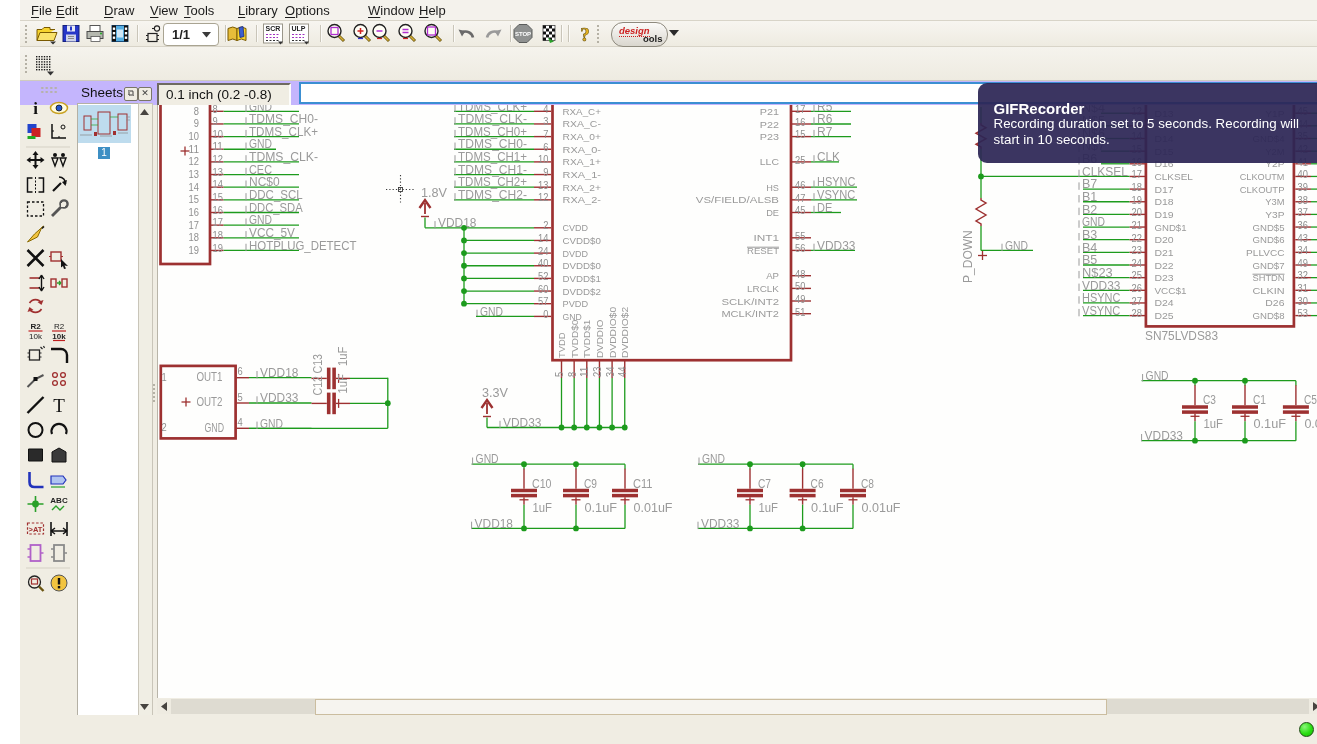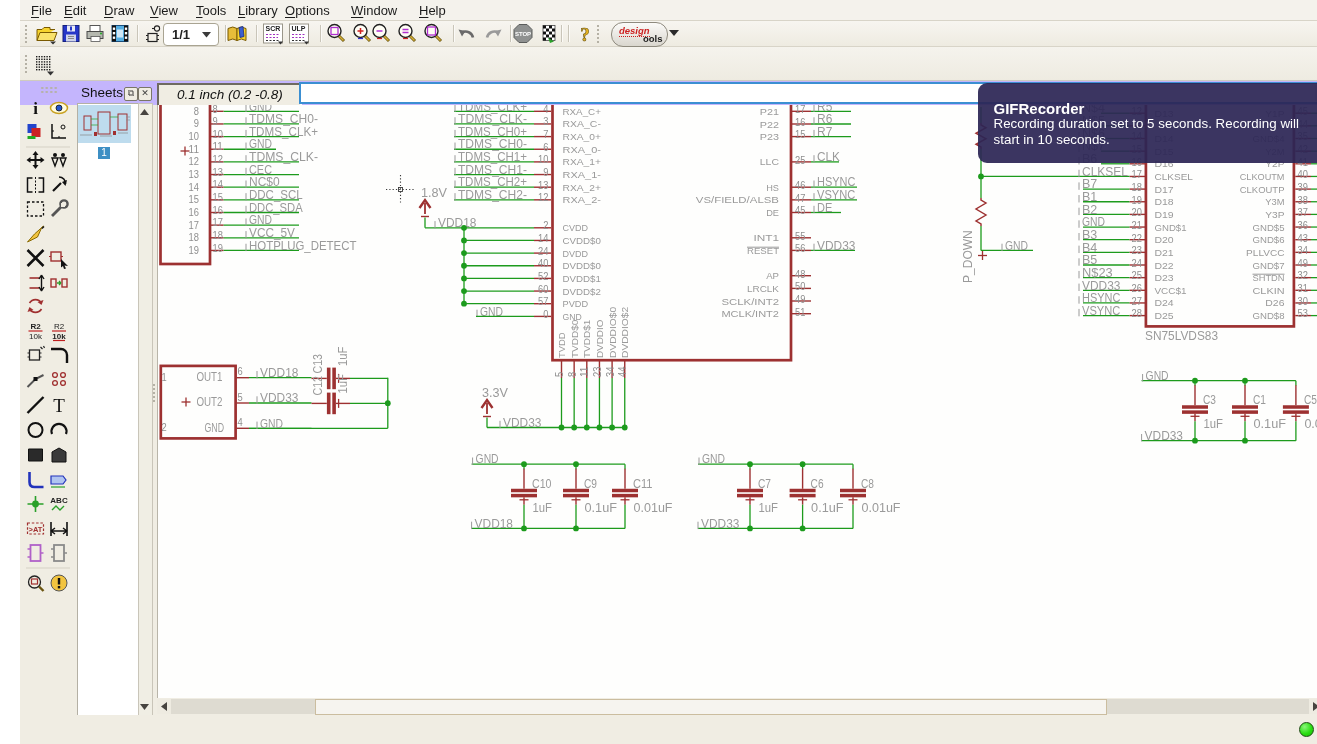--- a/index.html
+++ b/index.html
@@ -11,21 +11,21 @@
   #menubar u{text-decoration-thickness:1px;text-underline-offset:2px;}
   
   #tb1{left:0;top:21px;width:1317px;height:25px;background:linear-gradient(#f7f5f0,#eeebe1);border-bottom:1px solid #d8d4c8;}
   #tb2{left:0;top:47px;width:1317px;height:33px;background:linear-gradient(#f5f3ed,#eeebe1);border-bottom:1px solid #cfcbbf;}
   #hdr{left:0;top:81px;width:1317px;height:24px;background:#c4b5fd;}
   .vsep{position:absolute;top:4px;width:1px;height:17px;background:#c9c5b9;border-right:1px solid #fbfaf7;}
   .handle{position:absolute;width:4px;background-image:radial-gradient(#b5b1a5 1px,transparent 1.2px);background-size:4px 4px;}
   
   #combo11{left:143px;top:2px;width:54px;height:21px;background:#fff;border:1px solid #a9a492;border-radius:4px;font-size:13px;color:#222;}
   
-  #coord{left:137px;top:1.5px;width:123px;height:19px;background:#f0ede3;border:2px solid;border-color:#6e6a60 #fdfdfb #fdfdfb #6e6a60;font-size:13.5px;color:#111;padding-left:18px;padding-top:2px;font-style:italic;}
+  #coord{left:137px;top:1.5px;width:123px;height:19px;background:#f0ede3;border:2px solid;border-color:#6e6a60 #fdfdfb #fdfdfb #6e6a60;font-size:13.5px;color:#111;padding-left:7px;padding-top:2px;}
   
   #entry{left:279px;top:0.5px;width:1031px;height:18px;background:#fff;border:2px solid #3b8fd2;}
   #entry .dd{position:absolute;right:1px;top:1px;width:16px;height:16px;background:#e8e5de;}
   
   #sheets-hd{left:61px;top:4px;font-size:13.5px;color:#111;}
   #sheets-list{left:56.5px;top:103px;width:61px;height:611px;background:#fff;border:1px solid #b4b0a4;}
   #sheets-sb{left:118px;top:103px;width:13px;height:611px;background:#f0eee4;border:1px solid #c9c5b9;}
   .sqbtn{position:absolute;width:12px;height:12px;border:1px solid #7a7668;border-radius:2px;background:#f0ede3;color:#444;font-size:9px;line-height:11px;text-align:center;}
   #thumb{left:58px;top:105px;width:53px;height:38px;background:#bedcee;}
   #badge1{left:78px;top:146.5px;width:12px;height:12px;background:#3d8fc4;color:#fff;font-size:10px;text-align:center;line-height:12px;}
@@ -43,27 +43,27 @@
   
   #popup{left:958px;top:83px;width:351px;height:80px;background:rgba(44,38,85,0.93);border-radius:9px;color:#fff;z-index:50;}
   #popup .t{position:absolute;left:15.5px;top:18.2px;font-size:15px;font-weight:bold;letter-spacing:0px;line-height:1;}
   #popup .b1{position:absolute;left:15.5px;top:34px;font-size:13.3px;line-height:1;letter-spacing:0.05px;}
   #popup .b2{position:absolute;left:15.5px;top:49.8px;font-size:13.3px;line-height:1;letter-spacing:0.05px;}
 </style></head>
 <body>
 <div id="app">
   <div id="menubar" class="abs">
     <span style="left:11px"><u>F</u>ile</span>
-    <span style="left:44px"><u>E</u>dit</span>
+    <span style="left:36px"><u>E</u>dit</span>
     <span style="left:84px"><u>D</u>raw</span>
     <span style="left:130px"><u>V</u>iew</span>
-    <span style="left:176px"><u>T</u>ools</span>
+    <span style="left:164px"><u>T</u>ools</span>
     <span style="left:218px"><u>L</u>ibrary</span>
     <span style="left:265px"><u>O</u>ptions</span>
-    <span style="left:331px"><u>W</u>indow</span>
+    <span style="left:348px"><u>W</u>indow</span>
     <span style="left:399px"><u>H</u>elp</span>
   </div>
   <div id="tb1" class="abs">
     <div class="handle" style="left:4px;top:3px;height:19px;"></div>
     <div id="tbicons" class="abs" style="left:0;top:0;width:1317px;height:25px;"><svg width="1317" height="25">
           <g transform="translate(27,12.5)">
             <path d="M-10 7 L-10 -4 L-5 -4 L-3 -6 L3 -6 L3 -4 L8 -4" fill="#f6d32d" stroke="#7a5a00" stroke-width="1"></path>
             <path d="M-10 7 L-7 -1 L10 -1 L7 7 Z" fill="#f9e26a" stroke="#7a5a00" stroke-width="1"></path>
             <path d="M3 8 L9 8 L6 11 Z" fill="#333"></path>
           </g>

